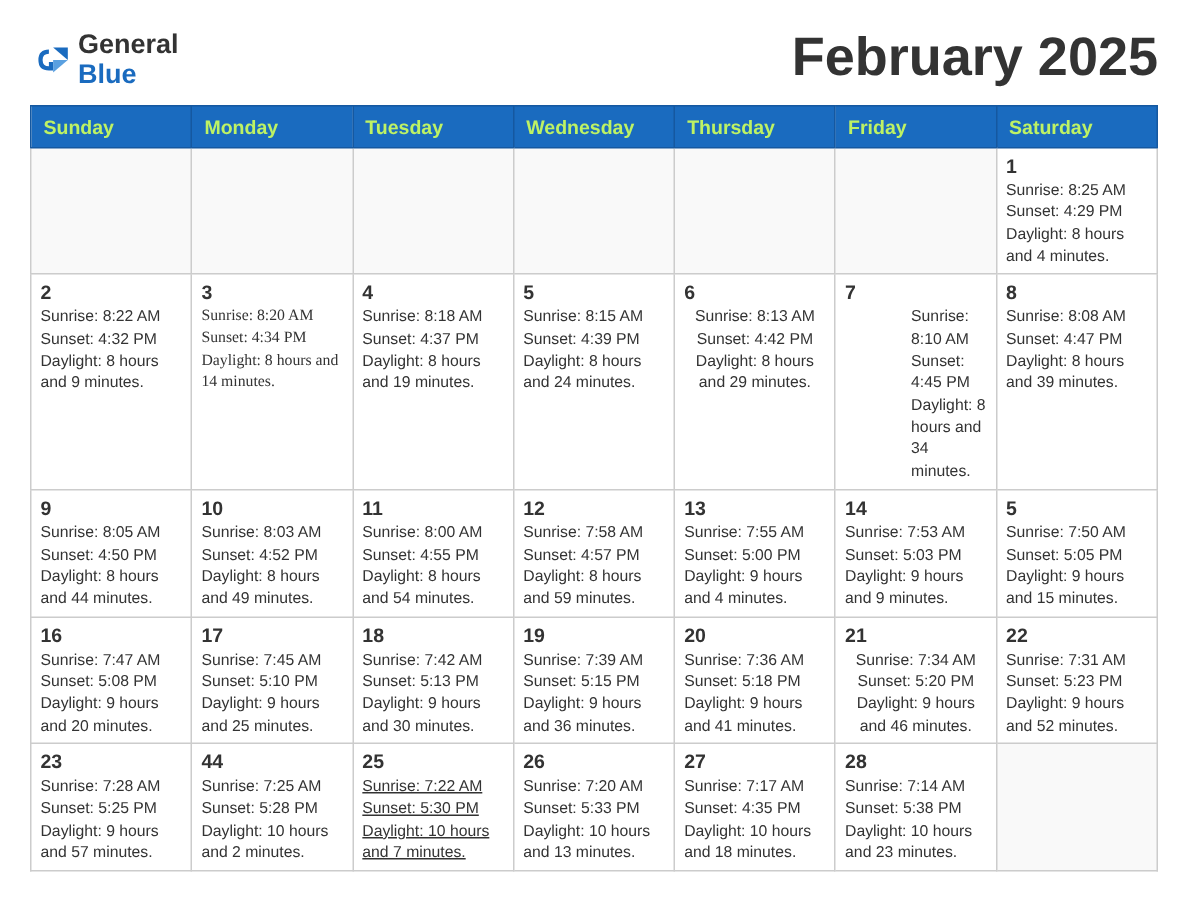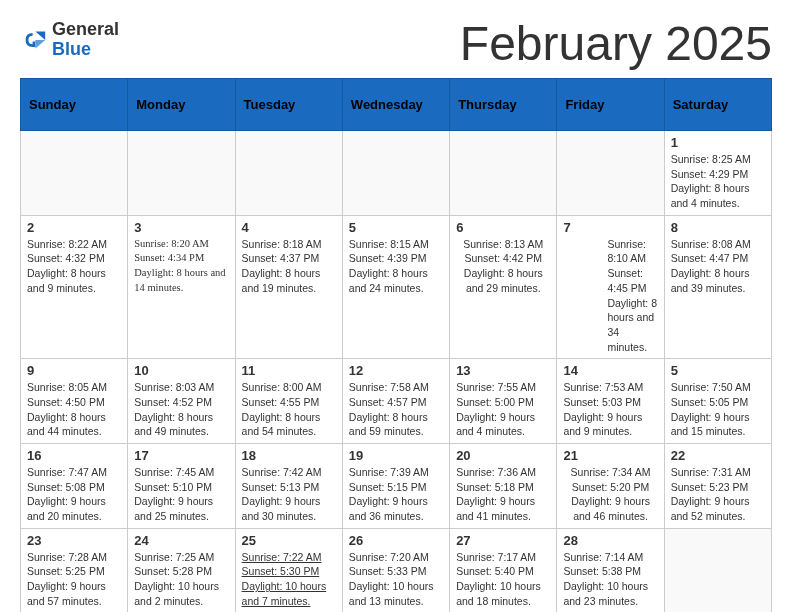--- a/index.html
+++ b/index.html
@@ -29,40 +29,40 @@
     .logo-general { color: #333; }
     .logo-blue { color: #1a6bbf; }
     .logo-icon {
       width: 28px;
       height: 28px;
     }
     .title-section {
       text-align: right;
     }
     .month-year {
-      font-size: 48px;
-      font-weight: normal;
+      font-size: 36px;
+      font-weight: bold;
       color: #333;
       line-height: 1;
     }
     .location {
       font-size: 16px;
       color: #555;
       margin-top: 2px;
     }
     .calendar {
       width: 100%;
       border-collapse: collapse;
       border: 1px solid #ccc;
     }
     .calendar th {
       background-color: #1a6bbf;
-      color: #000000;
+      color: #bef264;
       text-align: left;
-      padding: 18px 8px;
+      padding: 6px 8px;
       font-size: 13px;
       font-weight: bold;
       border: 1px solid #1558a0;
     }
     .calendar td {
       border: 1px solid #ccc;
       vertical-align: top;
       padding: 4px 6px;
       width: calc(100% / 7);
       min-height: 85px;
@@ -265,41 +265,41 @@
         </td>
       </tr>
       <tr>
         <td>
           <span class="day-number">23</span>
           <div class="day-info" style="white-space: pre-line;">Sunrise: 7:28 AM
 Sunset: 5:25 PM
 Daylight: 9 hours and 57 minutes.</div>
         </td>
         <td>
-          <span class="day-number">24</span>
+          <span class="day-number">44</span>
           <div class="day-info" style="white-space: pre-line;">Sunrise: 7:25 AM
 Sunset: 5:28 PM
 Daylight: 10 hours and 2 minutes.</div>
         </td>
         <td>
           <span class="day-number">25</span>
           <div class="day-info" style="white-space: pre-line; text-decoration: underline;">Sunrise: 7:22 AM
 Sunset: 5:30 PM
 Daylight: 10 hours and 7 minutes.</div>
         </td>
         <td>
           <span class="day-number">26</span>
           <div class="day-info" style="white-space: pre-line;">Sunrise: 7:20 AM
 Sunset: 5:33 PM
 Daylight: 10 hours and 13 minutes.</div>
         </td>
         <td>
           <span class="day-number">27</span>
           <div class="day-info" style="white-space: pre-line;">Sunrise: 7:17 AM
-Sunset: 5:40 PM
+Sunset: 4:35 PM
 Daylight: 10 hours and 18 minutes.</div>
         </td>
         <td>
           <span class="day-number">28</span>
           <div class="day-info" style="white-space: pre-line;">Sunrise: 7:14 AM
 Sunset: 5:38 PM
 Daylight: 10 hours and 23 minutes.</div>
         </td>
         <td class="empty-cell"></td>
       </tr>

